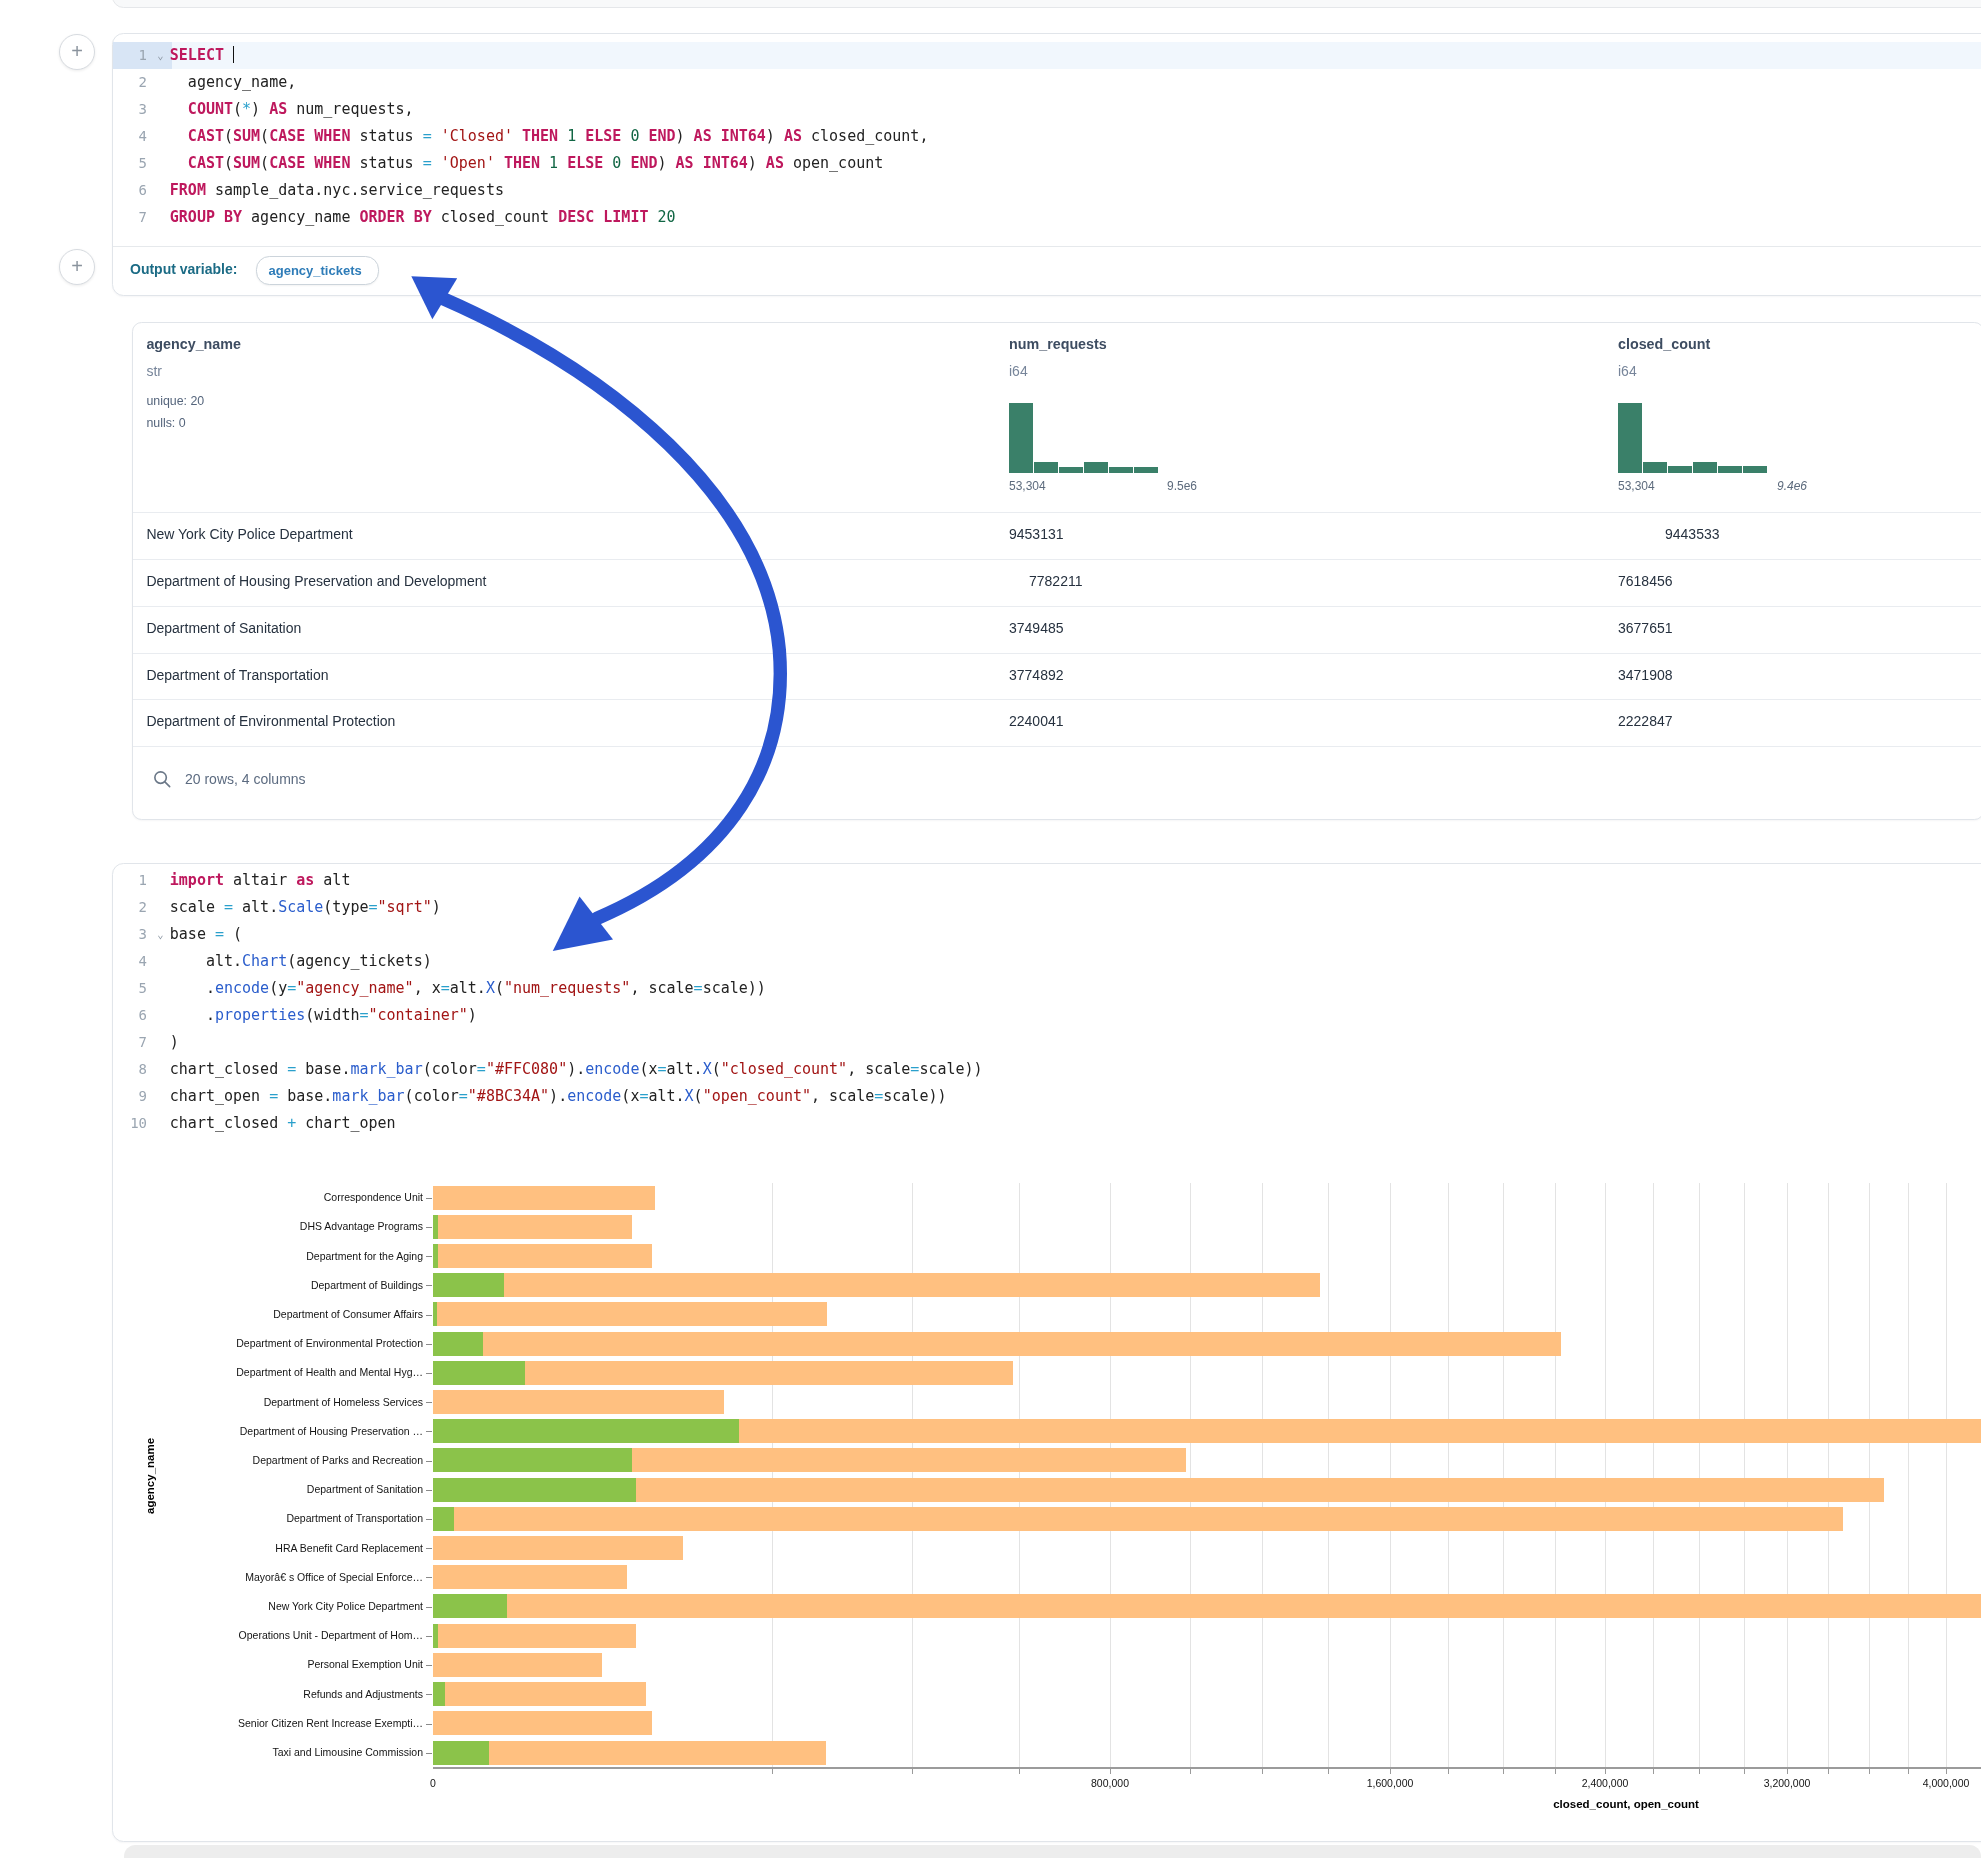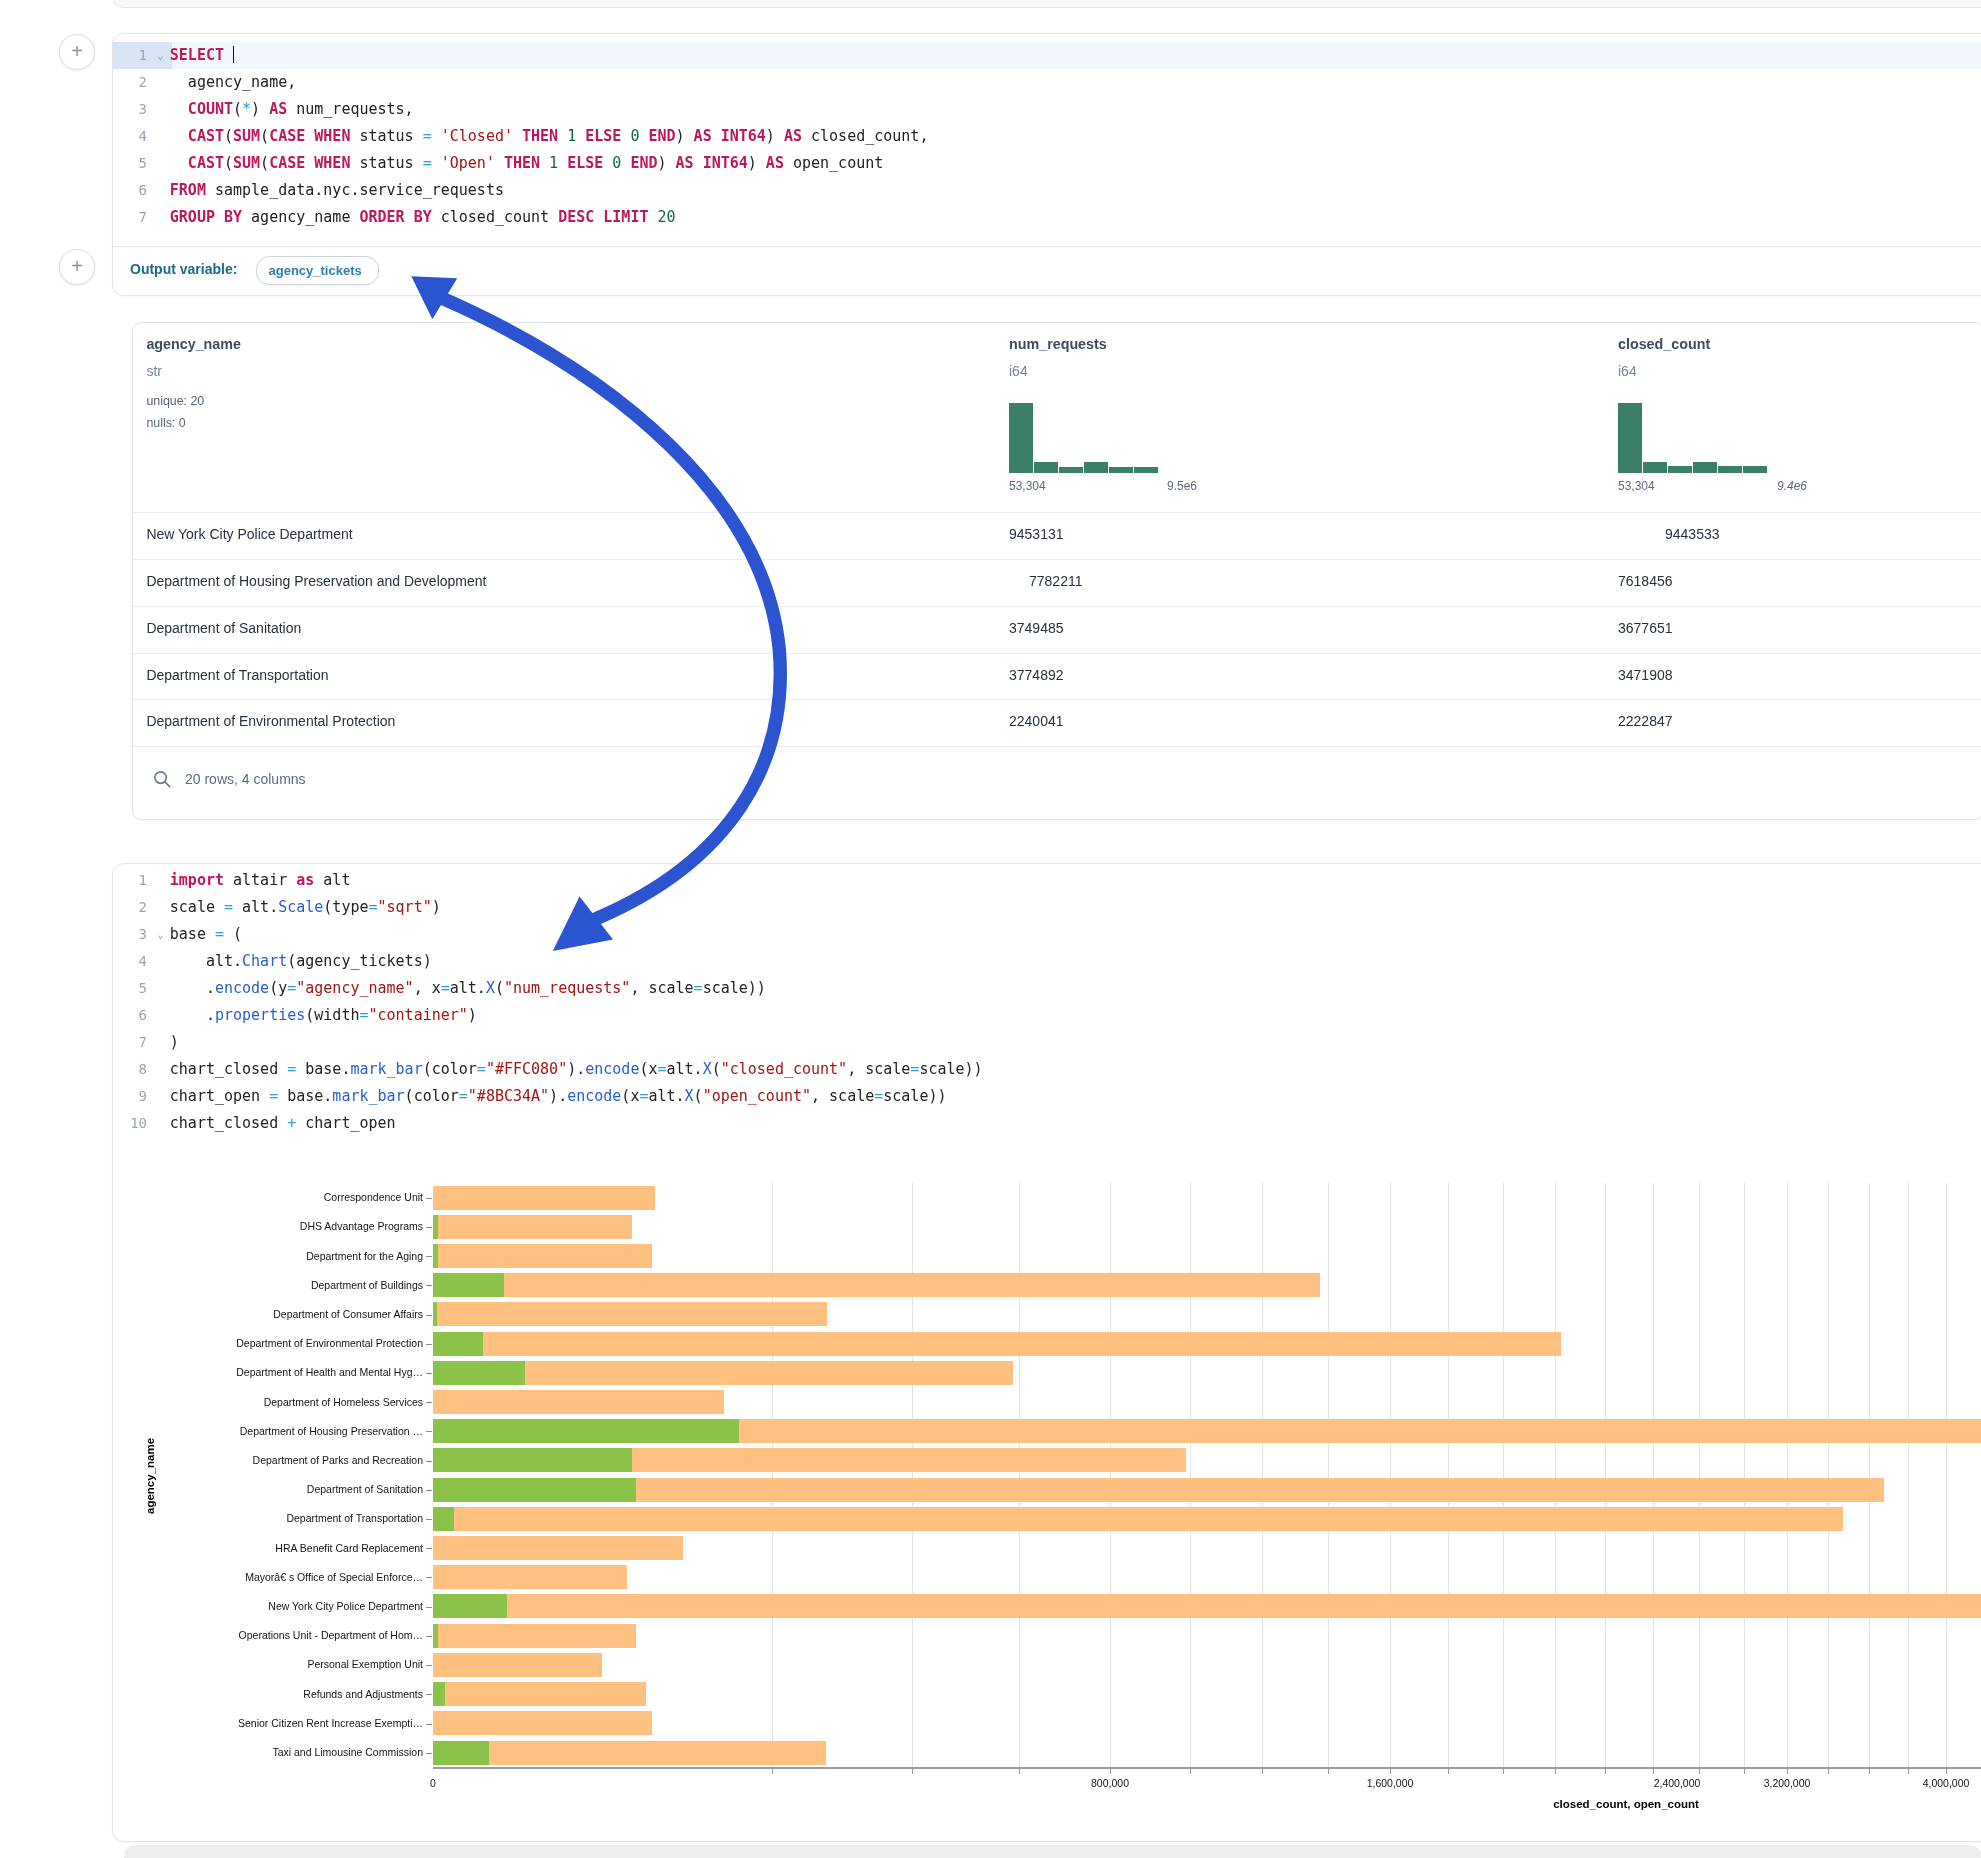--- a/index.html
+++ b/index.html
@@ -279,21 +279,21 @@
         <div class="ylab" style="right: 1583px; top: 853px;">Senior Citizen Rent Increase Exempti…</div>
         <div class="ytick" style="left: 313px; top: 860px;"></div>
         <div class="bar" style="left: 320px; top: 877px; width: 393px; height: 24.4px; background: rgb(255, 192, 128);"></div>
         <div class="bar" style="left: 320px; top: 877px; width: 56px; height: 24.4px; background: rgb(139, 195, 74);"></div>
         <div class="ylab" style="right: 1583px; top: 882px;">Taxi and Limousine Commission</div>
         <div class="ytick" style="left: 313px; top: 889px;"></div>
         <div class="x-axis" style="left: 320px; top: 903px; width: 1572px;"></div>
         <div class="xlab" style="left: 320px; top: 913px;">0</div>
         <div class="xlab" style="left: 997px; top: 913px;">800,000</div>
         <div class="xlab" style="left: 1277px; top: 913px;">1,600,000</div>
-        <div class="xlab" style="left: 1564px; top: 913px;">2,400,000</div>
+        <div class="xlab" style="left: 1492px; top: 913px;">2,400,000</div>
         <div class="xlab" style="left: 1674px; top: 913px;">3,200,000</div>
         <div class="xlab" style="left: 1833px; top: 913px;">4,000,000</div>
         <div class="ax-title" style="left: 1513px; top: 934px;">closed_count, open_count</div>
         <div class="ay-title" style="left: 31px; top: 650px;">agency_name</div>
       </div>
   </div>
 
   <div class="footer-strip" style="left:124px;top:1845px;width:1857px;height:19px;"></div>
 
   <svg class="arrow-svg" width="1982" height="1858" viewBox="0 0 2073 1944">

